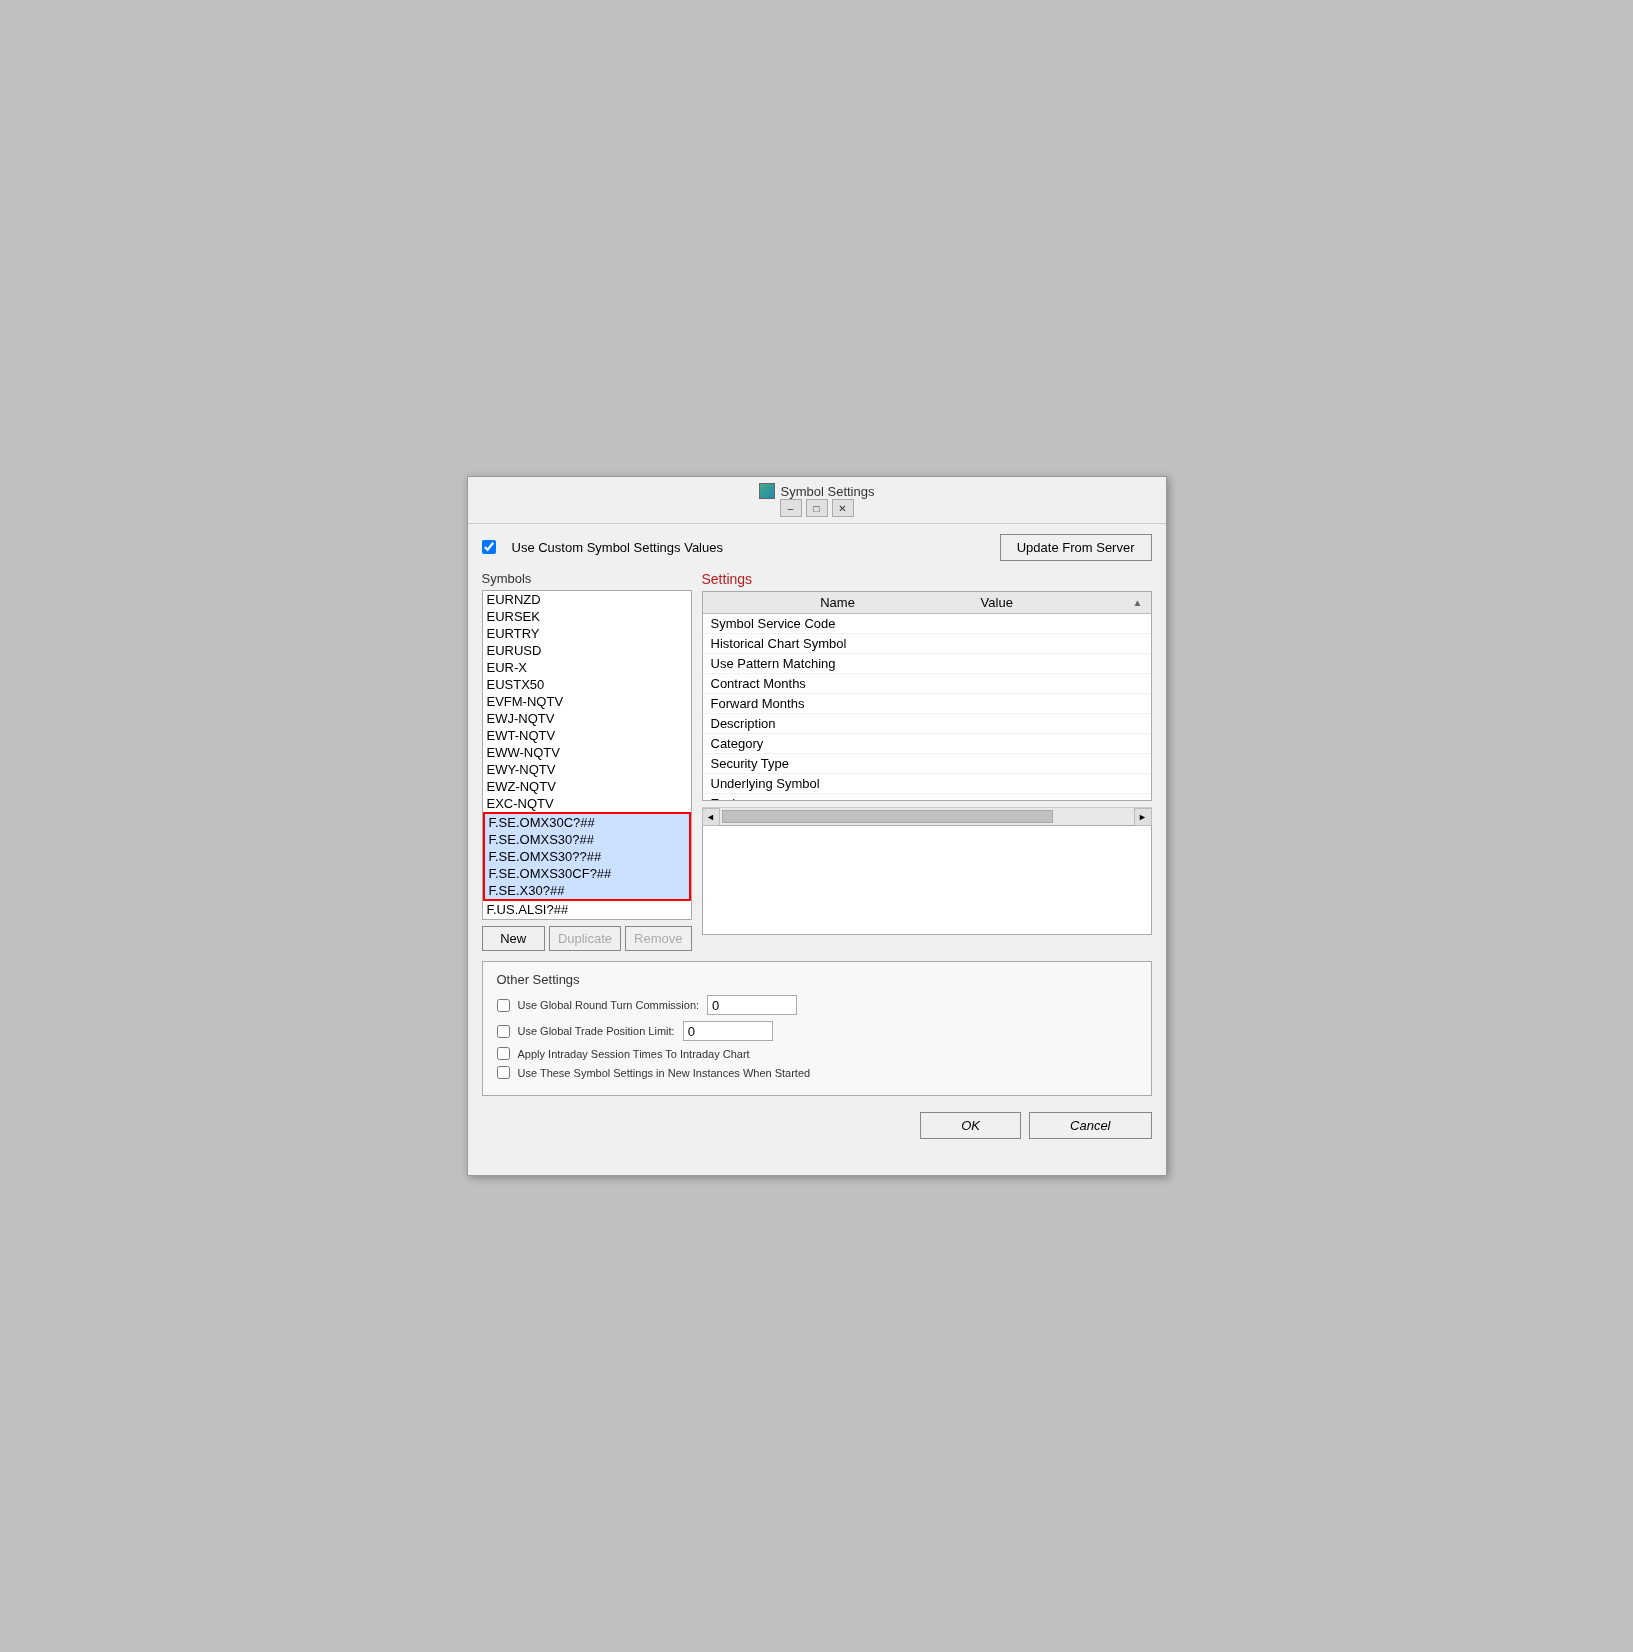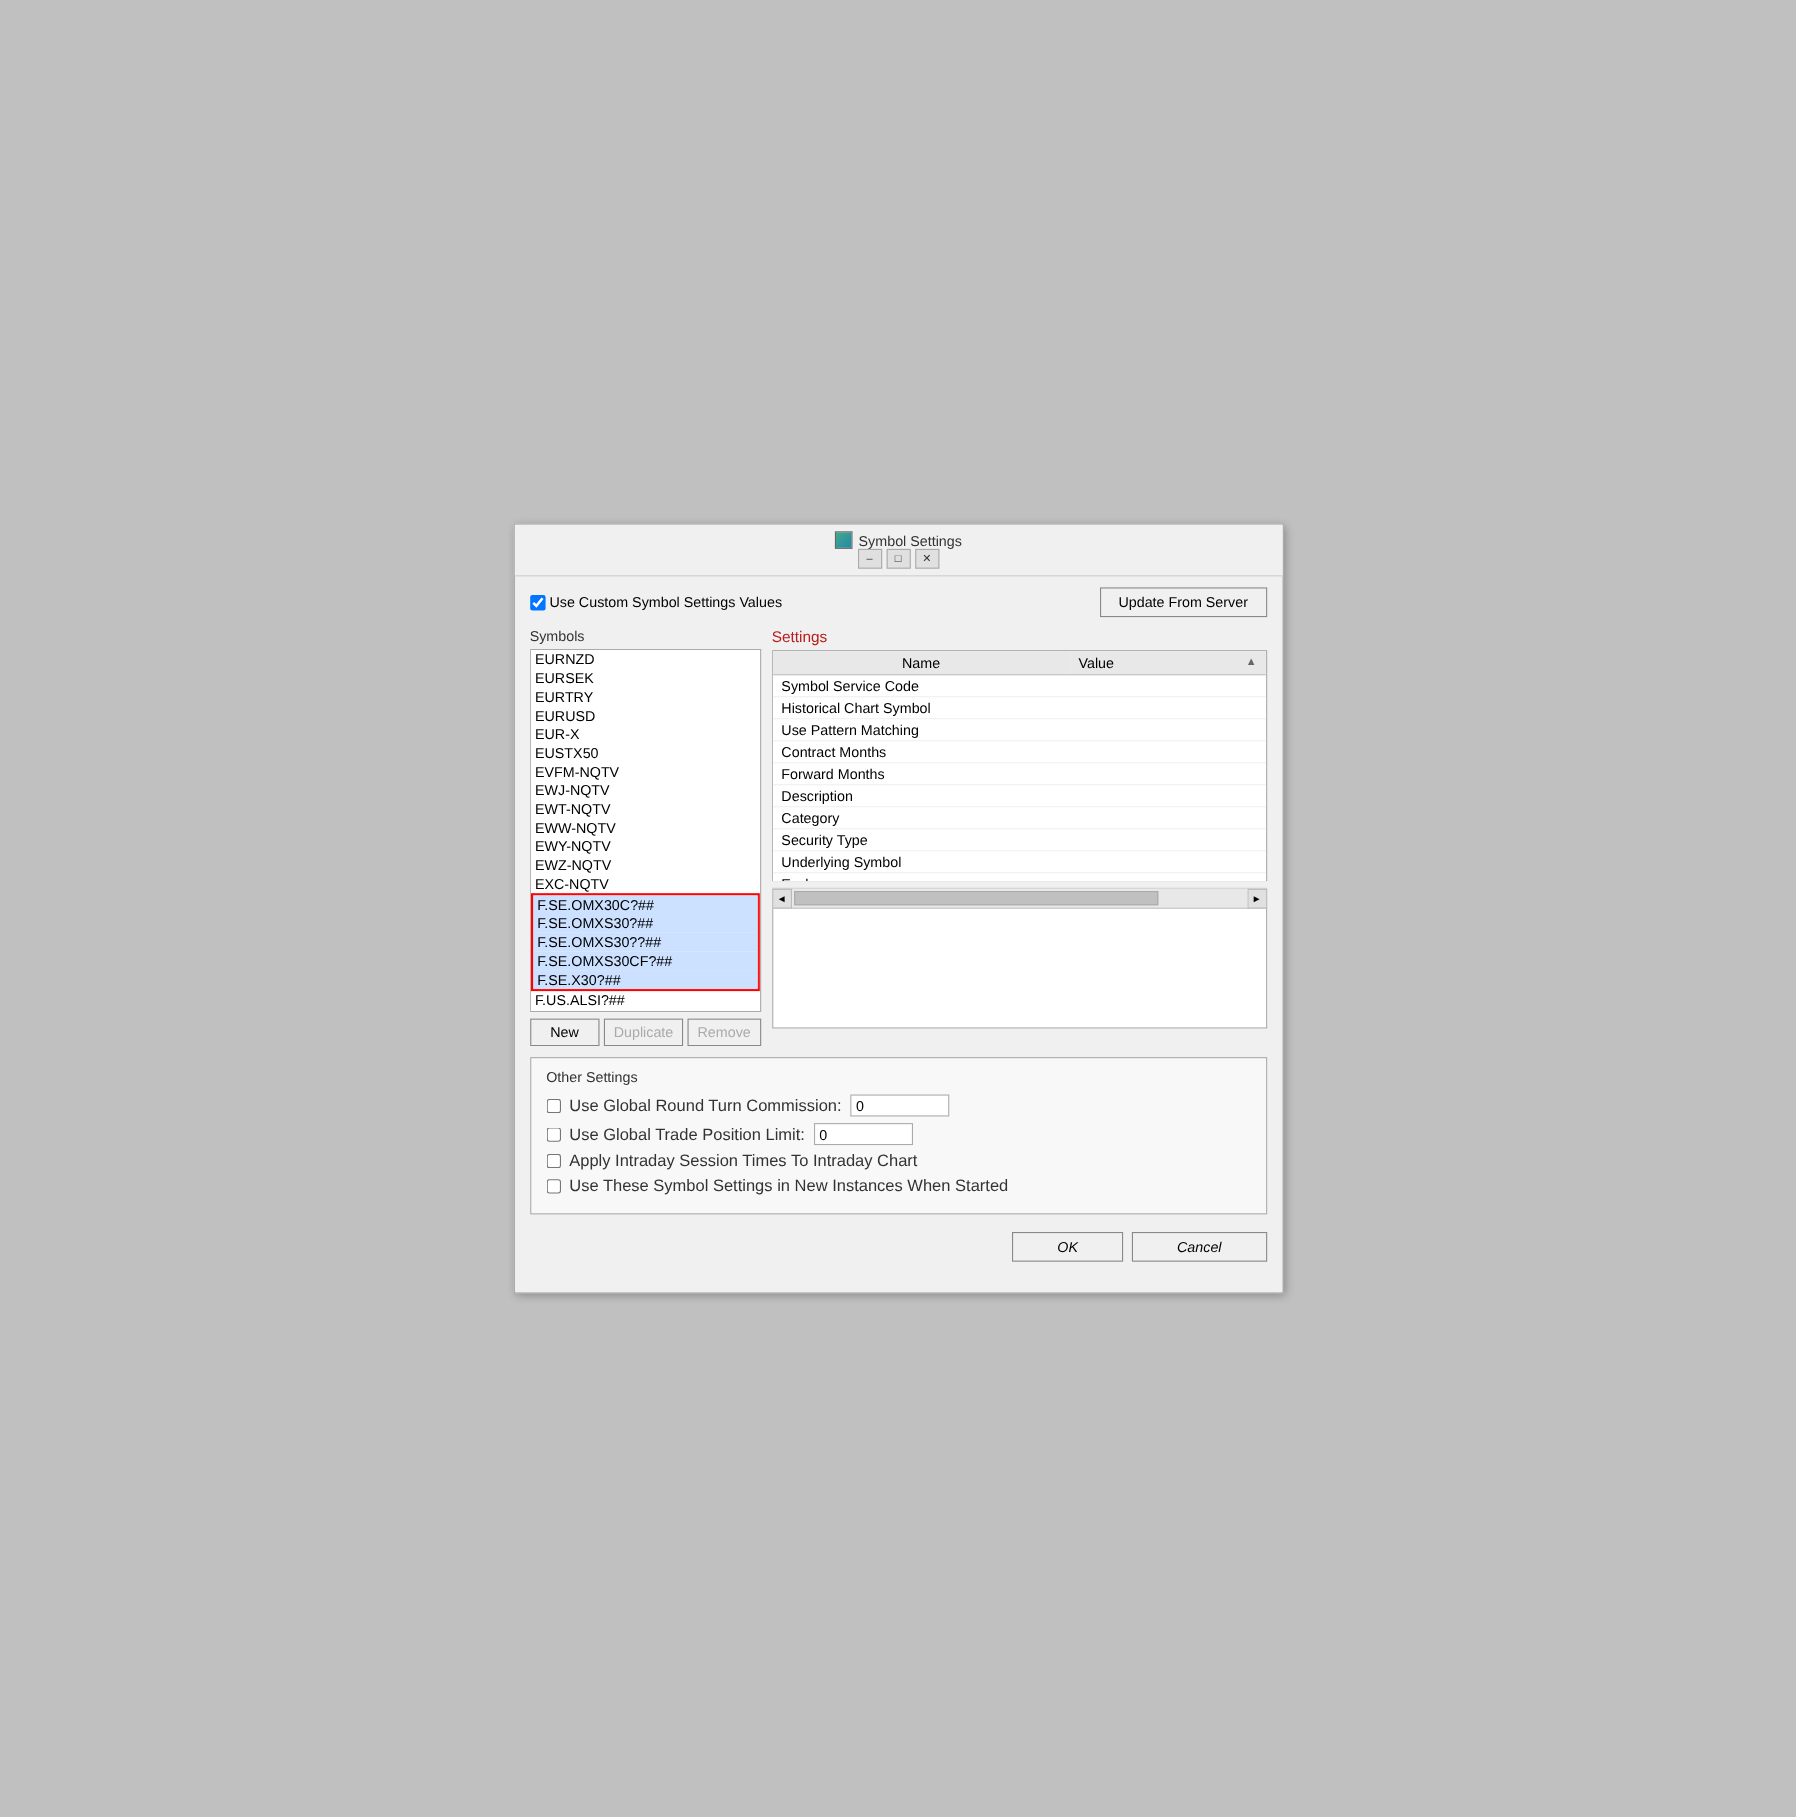--- a/index.html
+++ b/index.html
@@ -63,22 +63,21 @@
       padding: 10px 14px;
     }
     .top-row {
       display: flex;
       align-items: center;
       justify-content: space-between;
       margin-bottom: 10px;
     }
     .checkbox-label {
       display: flex;
-      align-items: center;
-      gap: 4px;
+      gap: 16px;
       font-size: 13px;
       cursor: pointer;
     }
     .checkbox-label input[type="checkbox"] {
       width: 14px;
       height: 14px;
       cursor: pointer;
     }
     .update-btn {
       padding: 5px 16px;
@@ -202,21 +201,21 @@
       display: flex;
       align-items: center;
       gap: 8px;
       margin-bottom: 6px;
     }
     .setting-row input[type="checkbox"] {
       width: 13px;
       height: 13px;
     }
     .setting-row label {
-      font-size: 15px;
+      font-size: 11px;
       color: #333;
     }
     .setting-row input[type="text"] {
       width: 90px;
       height: 20px;
       border: 1px solid #aaa;
       background: white;
       padding: 1px 4px;
       font-size: 13px;
     }

